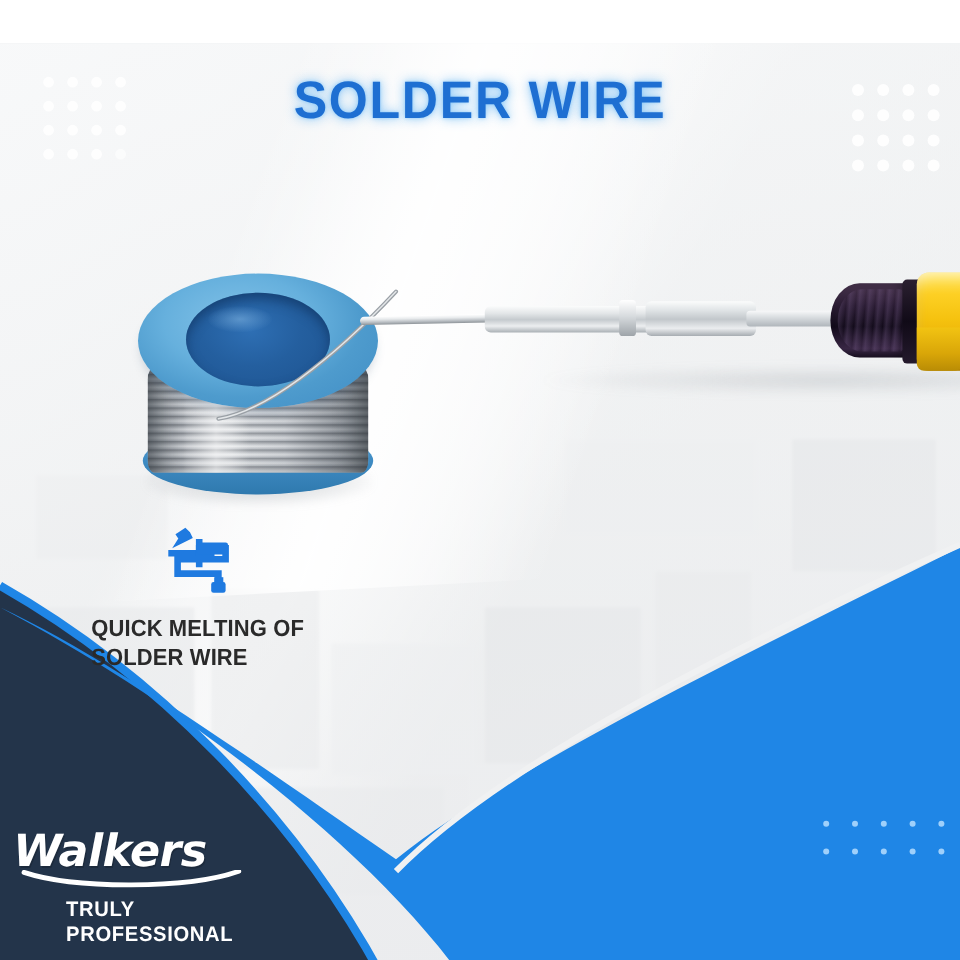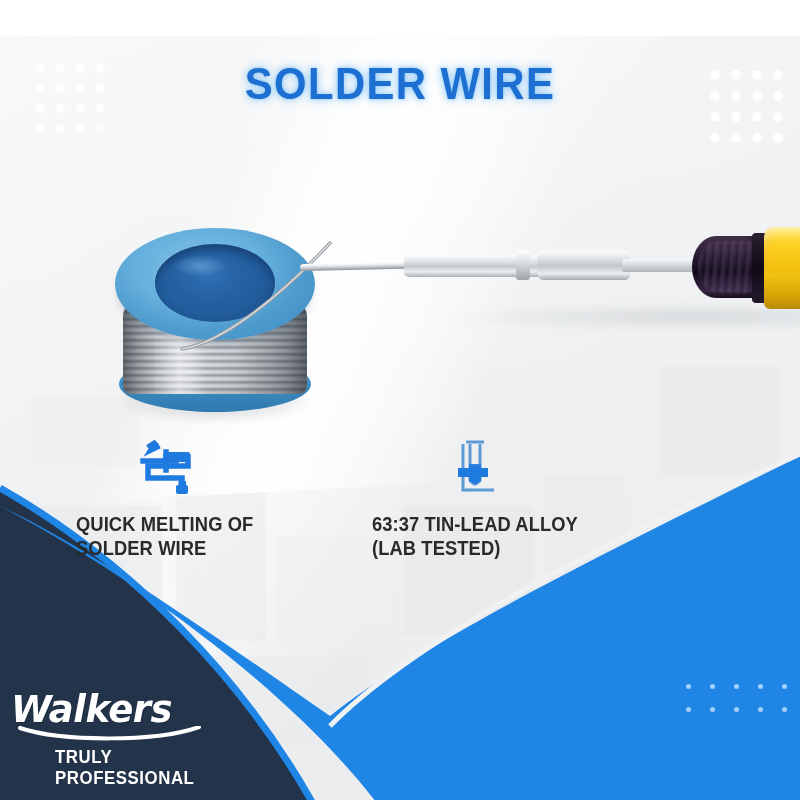--- a/index.html
+++ b/index.html
@@ -368,36 +368,20 @@
           <rect x="40" y="49" width="12" height="9" rx="2" fill="#1f7ae0"></rect>
           <rect x="42.5" y="45" width="2.6" height="5" fill="#1f7ae0"></rect>
           <rect x="47.5" y="45" width="2.6" height="5" fill="#1f7ae0"></rect>
         </svg>
       </div>
       <div class="feature-label">QUICK MELTING OF
 SOLDER WIRE</div>
     </div>
 
 
-    <div class="feature f3">
-      <div class="feature-icon">
-        <svg width="56" height="62" viewBox="0 0 56 62">
-          <g stroke="#5d9ad6" stroke-width="3" fill="none">
-            <path d="M16 6 L34 6"></path>
-            <path d="M20 8 L20 44 q5 8 10 0 L30 8"></path>
-            <path d="M13 8 L13 54 L44 54"></path>
-          </g>
-          <path d="M20 30 L30 30 L30 44 q-5 8 -10 0 Z" fill="#1f7ae0"></path>
-          <rect x="8" y="32" width="30" height="9" fill="#1f7ae0"></rect>
-          <rect x="19" y="28" width="12" height="18" fill="#1f7ae0" opacity="0.9"></rect>
-        </svg>
-      </div>
-      <div class="feature-label">63:37 TIN-LEAD ALLOY
-(LAB TESTED)</div>
-    </div>
   </div>
 
   <div class="logo">
     <div class="logo-word">Walkers</div>
     <svg class="logo-swoosh" width="190" height="16" viewBox="0 0 190 16">
       <path d="M3 2 C 45 16, 140 16, 182 1" fill="none" stroke="#ffffff" stroke-width="4" stroke-linecap="round"></path>
     </svg>
     <div class="logo-tag">TRULY PROFESSIONAL</div>
   </div>
 

